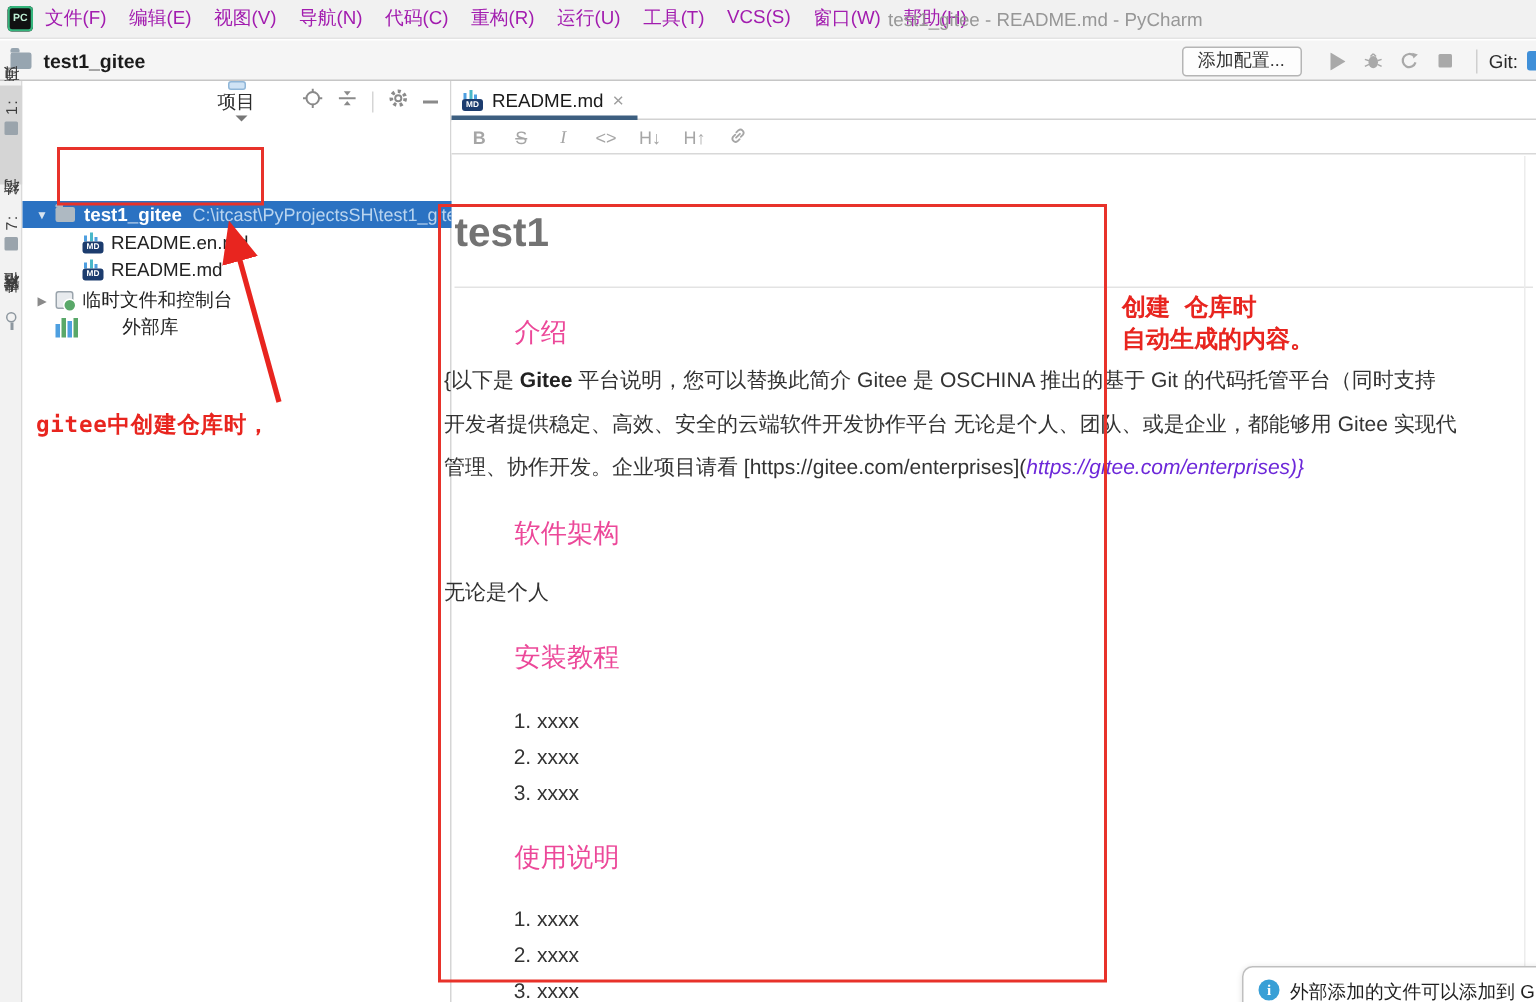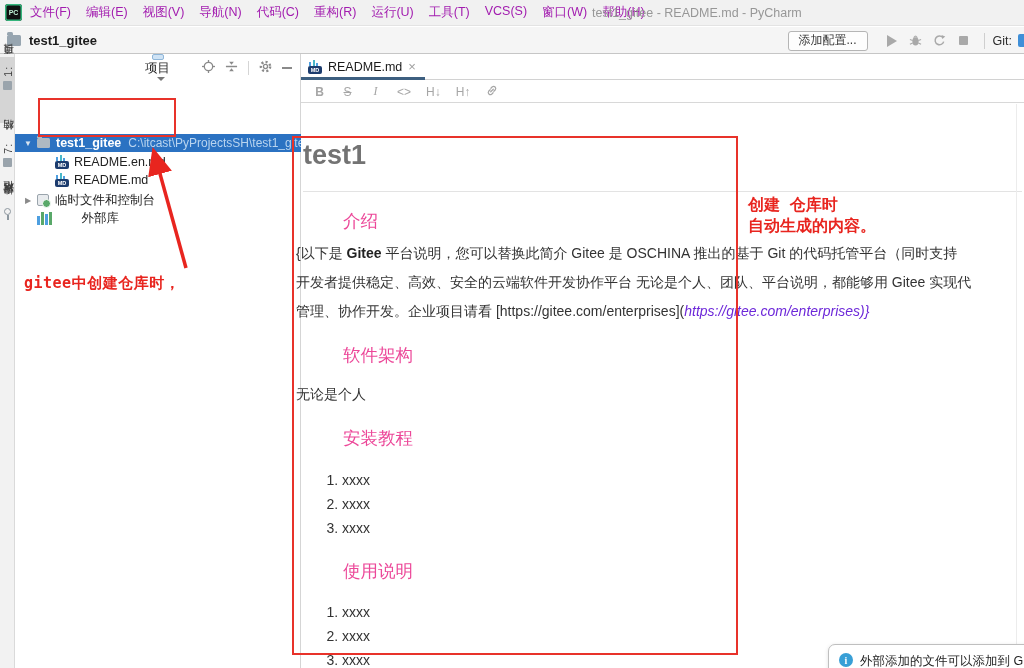--- a/index.html
+++ b/index.html
@@ -101,21 +101,21 @@
   .mico.i { font-style:italic; font-family:"Liberation Serif","DejaVu Serif",serif; }
   .mico.s { text-decoration:line-through; }
 
   .content { position:absolute; inset:0; z-index:1; }
   .c-h1 { position:absolute; left:303px; top:140px; font-size:27px; font-weight:bold; color:#737373; }
   .c-hr { position:absolute; left:303px; top:191px; width:719px; height:1px; background:#e3e3e3; }
   .c-h2 { position:absolute; left:303px; font-size:17.5px; font-weight:400; color:#ec4899;margin-left:40px; }
   .c-p  { position:absolute; left:296px; font-size:14px; color:#333; line-height:29px; white-space:nowrap; }
   .c-p b { font-weight:bold; color:#222; }
   .c-link { color:#6d28d9;font-style:italic; }
-  .c-ol { position:absolute; left:300px; padding-left:42px; font-size:14px; color:#333; }
+  .c-ol { position:absolute; left:316px; padding-left:42px; font-size:14px; color:#333; }
   .c-ol li { line-height:24px; }
   .vline-right { position:absolute; left:1016px; top:104px; width:1px; height:540px; background:#ececec; }
 
   
   .red-box-small { position:absolute; left:38px; top:98px; width:138px; height:39px;
                    border:2px solid #e8322a; z-index:5; pointer-events:none; }
   .red-box-big { position:absolute; left:292px; top:136px; width:446px; height:519px;
                  border:2px solid #e8322a; z-index:5; pointer-events:none; }
   .red-note { position:absolute; z-index:6; color:#e8251f; font-weight:bold;
               font-family:"DejaVu Sans Mono","Liberation Mono",monospace; }
@@ -316,21 +316,21 @@
         </svg>
     </span>
   </div>
 
   <div class="content">
     <div class="c-h1">test1</div>
     <div class="c-hr"></div>
     <div class="c-h2" style="top:209px;">介绍</div>
     <div class="c-p" style="top:239px;">
       <div><span>{以下是 </span><b>Gitee</b><span> 平台说明，您可以替换此简介 Gitee 是 OSCHINA 推出的基于 Git 的代码托管平台（同时支持</span></div>
-      <div>开发者提供稳定、高效、安全的云端软件开发协作平台 无论是个人、团队、平台说明，都能够用 Gitee 实现代</div>
+      <div>开发者提供稳定、高效、安全的云端软件开发协作平台 无论是个人、团队、或是企业，都能够用 Gitee 实现代</div>
       <div><span>管理、协作开发。企业项目请看 [https://gitee.com/enterprises](</span><a class="c-link">https://gitee.com/enterprises)}</a></div>
     </div>
     <div class="c-h2" style="top:343px;">软件架构</div>
     <div class="c-p" style="top:380px;">无论是个人</div>
     <div class="c-h2" style="top:426px;">安装教程</div>
     <ol class="c-ol" style="top:468px;">
       <li>xxxx</li>
       <li>xxxx</li>
       <li>xxxx</li>
     </ol>

